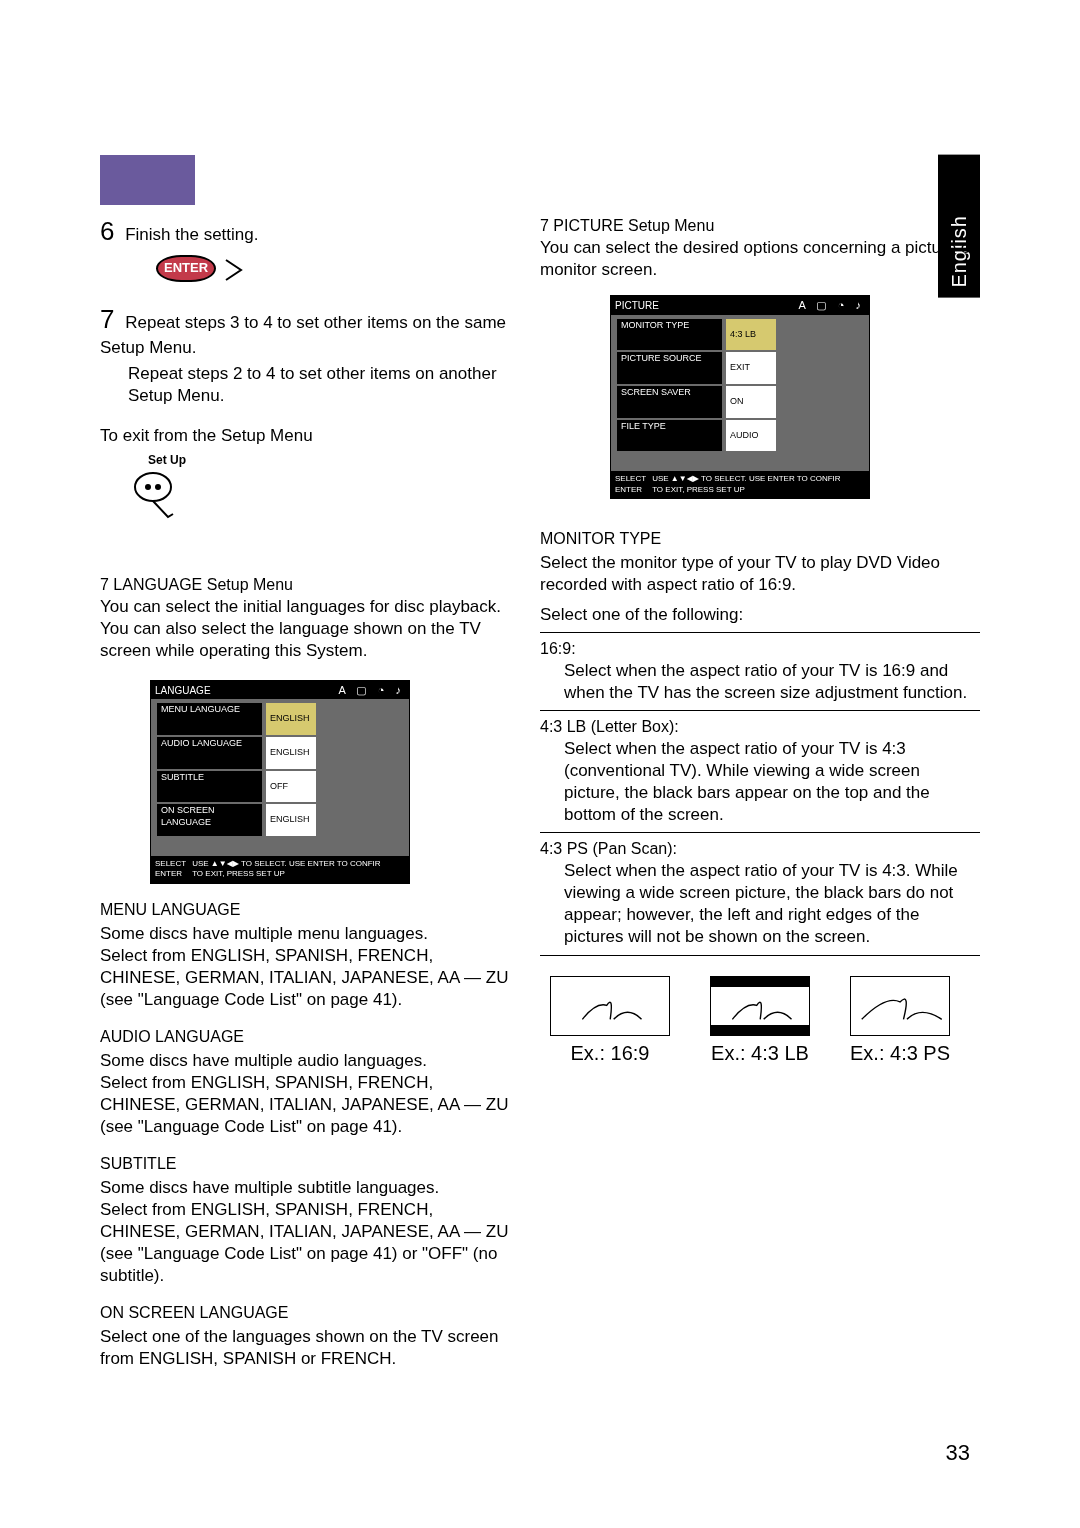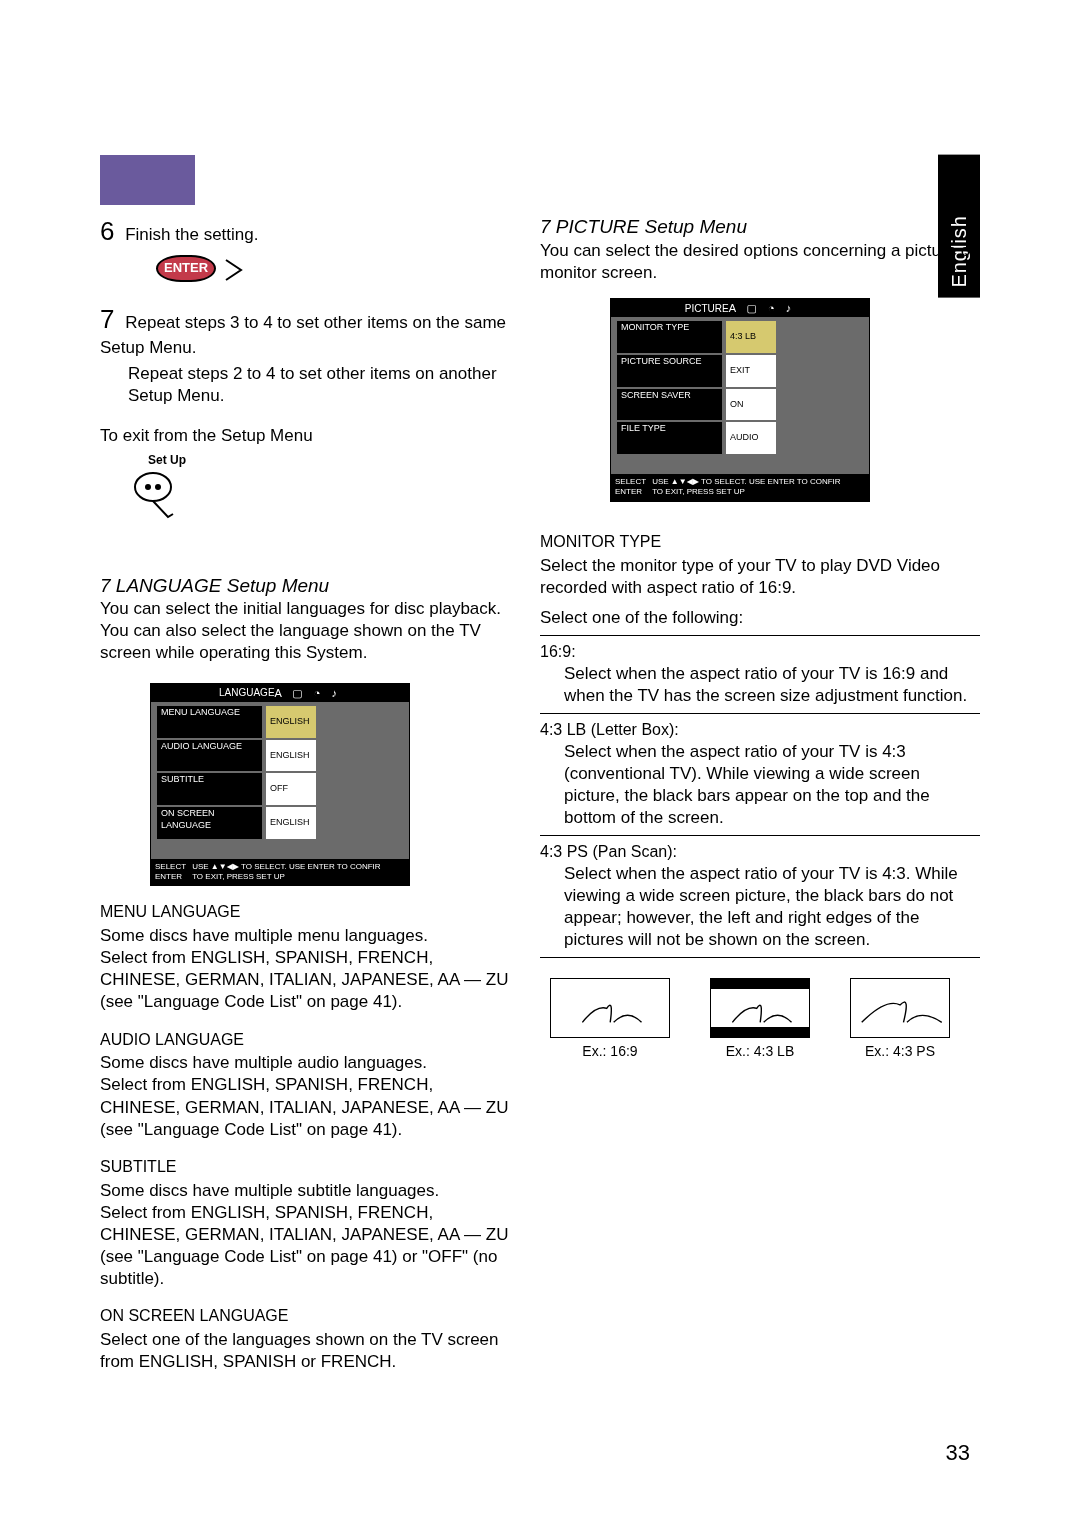--- a/index.html
+++ b/index.html
@@ -53,36 +53,36 @@
     font-size: 13px;
     font-weight: bold;
     padding: 3px 6px;
     border: 2px solid #000;
     border-radius: 50%/60%;
     margin-left: 28px;
   }
   .enter-wrap svg, .setup-wrap svg { display: inline-block; vertical-align: top; }
   .block { margin-top: 18px; }
   .sub-block { margin-left: 28px; }
-  .h2 { font-size: 19px; margin-bottom: 3px; font-style: italic; }
+  .h2 { font-size: 16px; margin-bottom: 3px; }
   .h3 { font-size: 16px; margin-top: 16px; margin-bottom: 2px; }
   .menu-box {
     margin-left: 50px;
     margin-top: 18px;
     width: 260px;
     border: 1px solid #000;
     font-size: 10px;
     color: #000;
   }
   .menu-title {
     background: #000;
     color: #fff;
     padding: 2px 4px;
     display: flex;
-    justify-content: center;
+    justify-content: space-between;
     align-items: center;
   }
   .menu-icons { font-size: 11px; letter-spacing: 4px; }
   .menu-body { background: #6b6b6b; padding: 4px 6px 18px 6px; }
   .menu-row { display: flex; gap: 4px; margin-bottom: 2px; }
   .menu-key {
     background: #000; color: #fff; padding: 1px 4px; flex: 0 0 105px;
     font-size: 9px;
   }
   .menu-val {
@@ -97,21 +97,21 @@
     position: absolute;
     right: 110px;
     bottom: 60px;
     font-size: 22px;
   }
   .mt-divider { border-top: 1px solid #000; margin: 6px 0; }
   .mt-item-head { font-size: 16px; }
   .mt-item-body { margin-left: 24px; font-size: 17px; }
   
   .ex-row { display: flex; gap: 40px; margin-top: 20px; margin-left: 10px; }
-  .ex-cell { text-align: center; font-size: 14px; }
+  .ex-cell { text-align: center; font-size: 20px; }
   .ex-box {
     width: 100px; height: 60px; border: 1px solid #000; position: relative;
     background: #fff; overflow: hidden;
   }
   .ex-169 { width: 120px; }
   .ex-43lb::before, .ex-43lb::after {
     content: ""; position: absolute; left: 0; right: 0; height: 10px; background: #000;
   }
   .ex-43lb::before { top: 0; }
   .ex-43lb::after { bottom: 0; }

